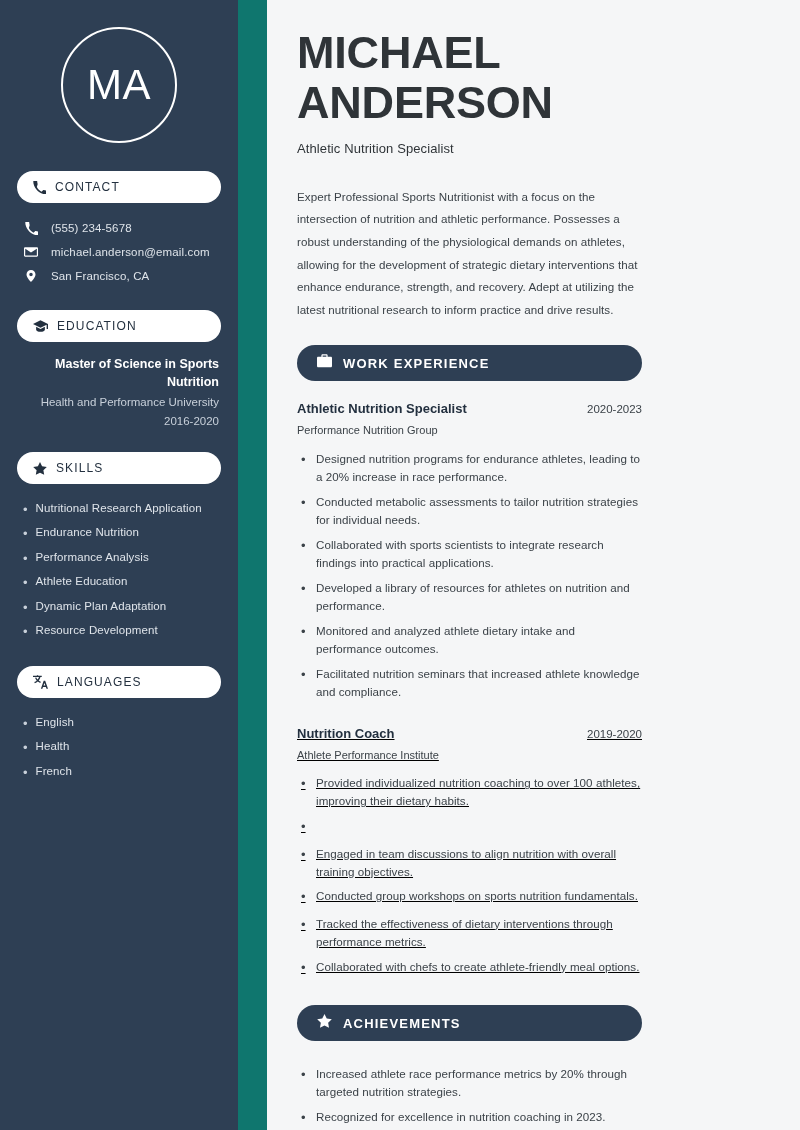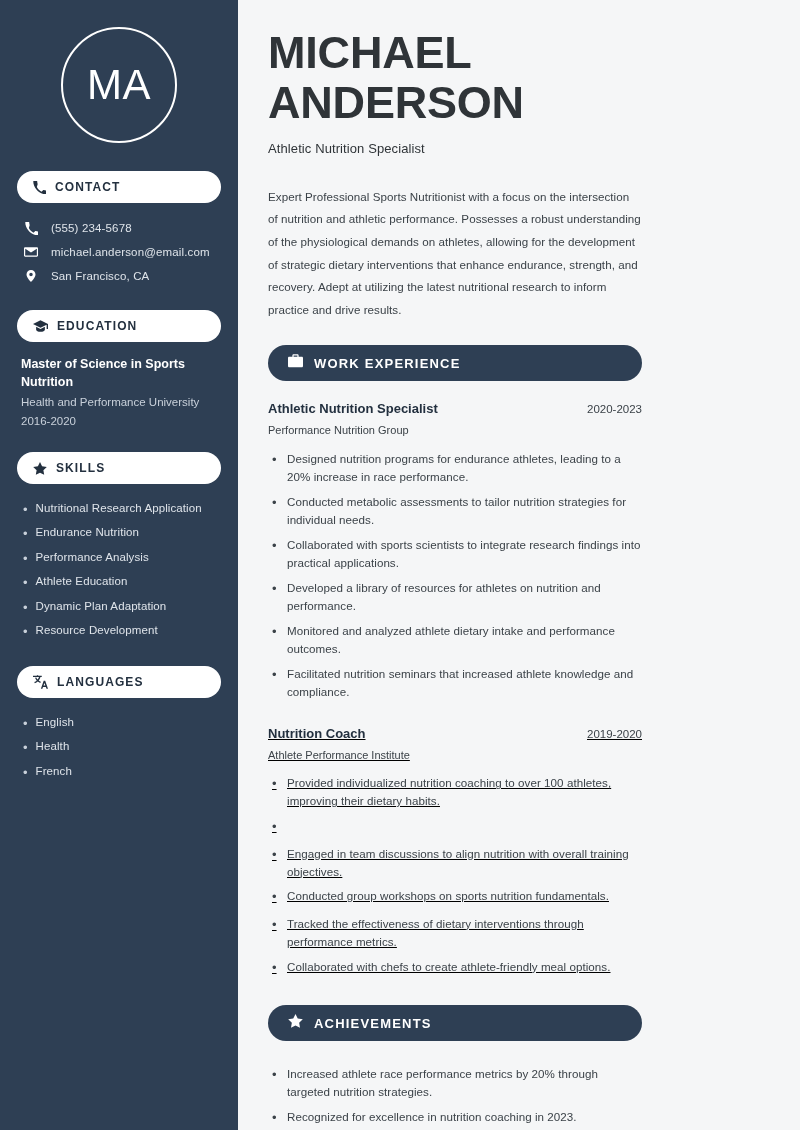--- a/index.html
+++ b/index.html
@@ -12,20 +12,21 @@
     -webkit-font-smoothing: antialiased;
   }
 
   .page {
     position: relative;
     width: 672px;
     height: 1130px;
     background: #0f766e;
     overflow: hidden;
     display: flex;
+    gap: 29px;
   }
 
   
   .sidebar {
     width: 238px;
     min-width: 238px;
     background: #2e3f54;
     color: #ffffff;
     padding: 0 17px;
     position: relative;
@@ -60,21 +61,21 @@
     border-radius: 20px;
     height: 32px;
     display: flex;
     align-items: center;
     padding: 0 16px;
     gap: 9px;
     margin-bottom: 13px;
   }
   .side-banner .banner-label {
     font-size: 12px;
-    font-weight: 700;
+    font-weight: 400;
     letter-spacing: 1.1px;
     text-transform: uppercase;
   }
   .side-banner svg { display: block; }
 
   .contact-list { margin-bottom: 22px; }
   .contact-row {
     display: flex;
     align-items: center;
     gap: 12px;
@@ -87,21 +88,21 @@
     display: flex;
     align-items: center;
     justify-content: center;
   }
   .contact-text {
     font-size: 11.5px;
     color: #dfe4ea;
     letter-spacing: 0.15px;
   }
 
-  .edu-block { padding: 0 2px 0 4px; margin-bottom: 22px; }
+  .edu-block { padding: 0 2px 0 4px; margin-bottom: 22px; text-align: right; }
   .edu-degree {
     font-size: 12.5px;
     font-weight: 700;
     line-height: 1.45;
     color: #ffffff;
     margin-bottom: 2px;
   }
   .edu-school, .edu-years {
     font-size: 11.5px;
     color: #c8d0da;

